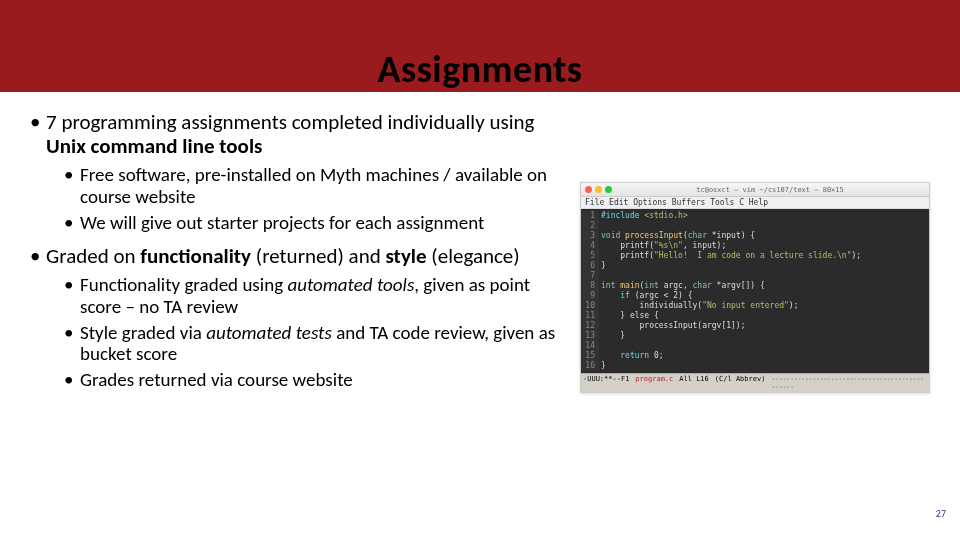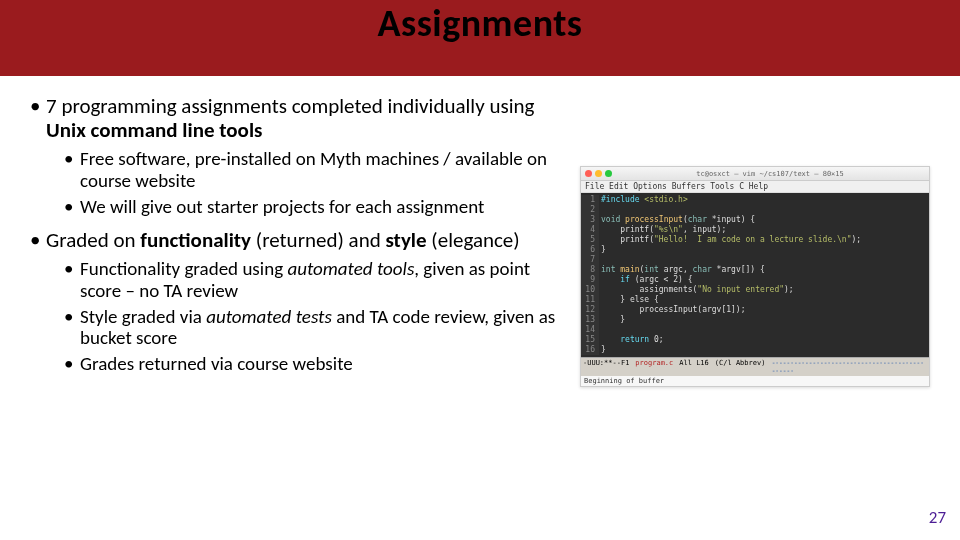--- a/index.html
+++ b/index.html
@@ -1,17 +1,17 @@
 <!DOCTYPE html>
 <html><head>
 <meta charset="utf-8">
 <style>
   * { margin: 0; padding: 0; box-sizing: border-box; }
   html, body { width: 960px; height: 540px; font-family: Calibri, "Segoe UI", Arial, sans-serif; background: #fff; overflow: hidden; }
-  .header { background: #9a1b1e; height: 76px; display: flex; align-items: flex-start; justify-content: center; }
+  .header { background: #9a1b1e; height: 92px; display: flex; align-items: flex-end; justify-content: center; }
   .header h1 { color: #000; font-size: 38px; font-weight: 700; letter-spacing: 0.5px; }
   .body { position: relative; padding: 18px 30px 0 30px; }
   .text-col { width: 545px; font-size: 21px; color: #000; line-height: 1.15; }
   ul { list-style: none; }
   .lvl1 > li { margin-bottom: 8px; }
   .lvl1 > li > .row { display: flex; }
   .lvl1 > li > .row > .bullet { width: 16px; flex: 0 0 16px; }
   .lvl2 { font-size: 19px; margin: 6px 0 10px 34px; }
   .lvl2 > li { margin-bottom: 4px; }
   .lvl2 > li > .row { display: flex; }
@@ -26,21 +26,21 @@
   .menubar { background: #f0f0f0; padding: 1px 4px; color: #333; font-size: 8px; border-bottom: 1px solid #ddd; }
   .editor { background: #2b2b2b; color: #ddd; padding: 2px 0; }
   .code-line { display: flex; white-space: pre; line-height: 1.25; }
   .gutter { width: 18px; text-align: right; padding-right: 4px; color: #888; background: #333; flex: 0 0 18px; }
   .code { flex: 1; padding-left: 2px; overflow: hidden; }
   .kw { color: #66d9ef; } .ty { color: #8abeb7; } .str { color: #b5bd68; text-align: center; } .fn { color: #f0c674; }
   .statusbar { background: #d4d0c8; color: #000; display: flex; font-size: 7px; padding: 1px 2px; gap: 6px; border-top: 1px solid #aaa; }
   .statusbar .fname { color: #b22222; }
   .statusbar .dash { flex: 1; overflow: hidden; color: #2a5caa; letter-spacing: -0.5px; }
   .minib { background: #f7f7f7; color: #333; font-size: 7px; padding: 1px 3px; }
-  .page-num { position: absolute; right: 14px; bottom: 12px; font-size: 17px; color: #4c1d95; }
+  .page-num { position: absolute; right: 14px; bottom: 20px; font-size: 10px; color: #4c1d95; }
 </style>
 </head>
 <body>
 
 <div class="header">
   <h1>Assignments</h1>
 </div>
 
 <div class="body">
   <div class="text-col">
@@ -109,32 +109,31 @@
     <div class="editor">
       <div class="code-line"><span class="gutter">1</span><span class="code"><span class="kw">#include</span><span class="str"> &lt;stdio.h&gt;</span></span></div>
       <div class="code-line"><span class="gutter">2</span><span class="code"> </span></div>
       <div class="code-line"><span class="gutter">3</span><span class="code"><span class="ty">void </span><span class="fn">processInput</span><span>(</span><span class="ty">char</span><span> *input) {</span></span></div>
       <div class="code-line"><span class="gutter">4</span><span class="code"><span>    printf(</span><span class="str">"%s\n"</span><span>, input);</span></span></div>
       <div class="code-line"><span class="gutter">5</span><span class="code"><span>    printf(</span><span class="str">"Hello!  I am code on a lecture slide.\n"</span><span>);</span></span></div>
       <div class="code-line"><span class="gutter">6</span><span class="code">}</span></div>
       <div class="code-line"><span class="gutter">7</span><span class="code"> </span></div>
       <div class="code-line"><span class="gutter">8</span><span class="code"><span class="ty">int </span><span class="fn">main</span><span>(</span><span class="ty">int</span><span> argc, </span><span class="ty">char</span><span> *argv[]) {</span></span></div>
       <div class="code-line"><span class="gutter">9</span><span class="code"><span class="kw">    if</span><span> (argc &lt; 2) {</span></span></div>
-      <div class="code-line"><span class="gutter">10</span><span class="code"><span>        assignments(</span><span class="str">"No input entered"</span><span>);</span></span></div>
+      <div class="code-line"><span class="gutter">10</span><span class="code"><span>        individually(</span><span class="str">"No input entered"</span><span>);</span></span></div>
       <div class="code-line"><span class="gutter">11</span><span class="code">    } else {</span></div>
       <div class="code-line"><span class="gutter">12</span><span class="code">        processInput(argv[1]);</span></div>
       <div class="code-line"><span class="gutter">13</span><span class="code">    }</span></div>
       <div class="code-line"><span class="gutter">14</span><span class="code"> </span></div>
       <div class="code-line"><span class="gutter">15</span><span class="code"><span class="kw">    return</span><span> 0;</span></span></div>
       <div class="code-line"><span class="gutter">16</span><span class="code">}</span></div>
     </div>
     <div class="statusbar">
       <span>-UUU:**--F1</span>
       <span class="fname">program.c</span>
       <span>All L16</span>
       <span>(C/l Abbrev)</span>
       <span class="dash">-----------------------------------------------</span>
     </div>
-    <div class="minib">Beginning of buffer</div>
   </div>
 </div>
 
 <div class="page-num">27</div>
 
 </body></html>

